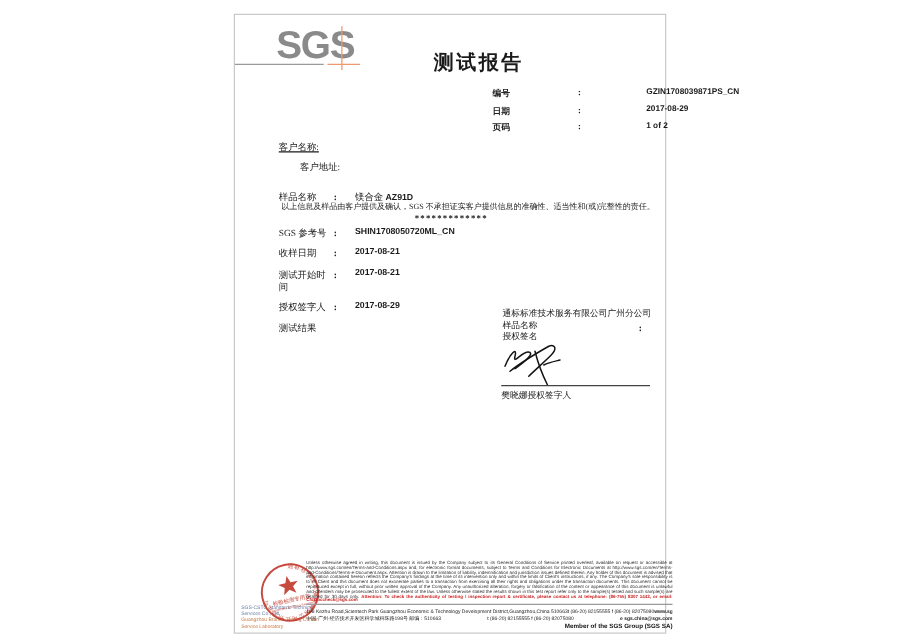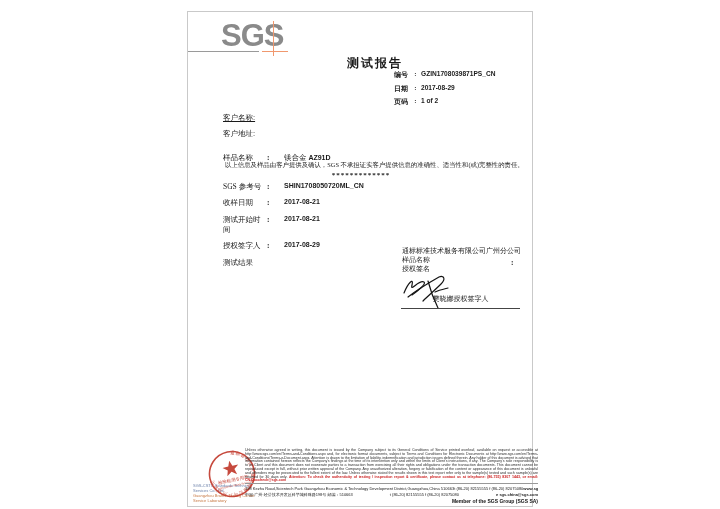--- a/index.html
+++ b/index.html
@@ -17,43 +17,43 @@
   .logo-wrap{position:absolute;left:8px;top:6px;width:110px;height:42px;}
   .logo-text{
     font-family:"Liberation Sans","DejaVu Sans",sans-serif;
     font-weight:700;font-size:31px;line-height:31px;color:#8a8a8a;
     letter-spacing:-1px;position:absolute;left:1px;top:2px;margin-left:24px;
   }
   .logo-baseline{position:absolute;left:-8px;top:33px;width:71px;height:1px;background:#9a9a9a;}
   .mark-v{position:absolute;left:77px;top:3px;width:1px;height:35px;background:#f0986e;}
   .mark-h{position:absolute;left:66px;top:33px;width:26px;height:1px;background:#f0986e;}
   
-  .doc-title{position:absolute;left:159px;top:43px;font-size:12px;font-weight:700;letter-spacing:2px;}
+  .doc-title{position:absolute;left:159px;top:28px;font-size:16px;font-weight:700;letter-spacing:2px;}
   .meta{position:absolute;left:206px;top:58px;font-size:7px;}
-  .meta-row{display:flex;height:13.5px;align-items:flex-start;}
+  .meta-row{display:flex;height:13.5px;align-items:flex-start;gap:48px;}
   .meta-label{width:16px;color:#222;font-weight:600;}
   .meta-colon{width:11px;text-align:center;font-weight:700;}
   .meta-value{font-weight:700;font-family:"Liberation Sans","DejaVu Sans",sans-serif;font-size:6.6px;}
   
   .rows{position:absolute;left:35px;top:101px;width:300px;font-size:7.5px;}
   .row{display:flex;margin-bottom:6.2px;}
   .row .lbl{width:44px;flex:0 0 44px;}
   .row .col{width:17px;flex:0 0 17px;font-weight:700;}
   .row .val{flex:1;}
   .mono-bold{font-weight:700;font-family:"Liberation Sans","DejaVu Sans",sans-serif;font-size:7px;}
   .gap-lg{height:8px;}
   .disclaimer{position:absolute;left:37px;top:149px;width:306px;font-size:6.4px;color:#222;}
   .stars{position:absolute;left:0;top:159px;width:346px;text-align:center;font-size:7px;font-weight:700;letter-spacing:1px;}
   .details{position:absolute;left:35px;top:170px;width:305px;font-size:7.5px;}
   .details .row{margin-bottom:6.4px;justify-content:space-between;}
   
   .signoff{position:absolute;left:214px;top:235px;width:125px;font-size:7px;line-height:9px;}
   .sig-svg{position:absolute;left:211px;top:258px;}
   .sig-line{position:absolute;left:213px;top:296px;width:119px;height:1px;background:#444;}
-  .sig-names{position:absolute;left:213px;top:282px;width:119px;display:flex;justify-content:center;font-size:7px;}
+  .sig-names{position:absolute;left:213px;top:299px;width:119px;display:flex;justify-content:flex-start;font-size:7px;}
   
   .stamp{position:absolute;left:17px;top:435px;width:54px;height:54px;transform:rotate(-12deg);opacity:.92;}
   .under-stamp{position:absolute;left:5px;top:471px;width:72px;font-family:"Liberation Sans","DejaVu Sans",sans-serif;}
   .us-line1{font-size:4px;color:#6a7fa8;}
   .us-line2{font-size:4px;color:#c87a45;}
   
   .fineprint{
     position:absolute;left:57px;top:437px;width:293px;
     font-family:"Liberation Sans","DejaVu Sans",sans-serif;
     font-size:3.6px;line-height:3.8px;text-align:justify;color:#2b2b2b;
@@ -101,21 +101,21 @@
       <span class="meta-colon">:</span>
       <span class="meta-value">1 of 2</span>
     </div>
   </div>
 
   <div class="rows">
     <div class="row">
       <span class="lbl" style="flex-basis:61px;width:61px;text-decoration:underline;">客户名称:</span>
     </div>
     <div class="row">
-      <span class="lbl" style="flex-basis:61px;width:61px;">客户地址:</span>
+      <span class="lbl" style="flex-basis:61px;width:61px;margin-left:17px;">客户地址:</span>
     </div>
     <div class="gap-lg"></div>
     <div class="row">
       <span class="lbl">样品名称</span>
       <span class="col">:</span>
       <span class="val"><span>镁合金 </span><span class="mono-bold">AZ91D</span></span>
     </div>
   </div>
 
   <div class="disclaimer">以上信息及样品由客户提供及确认，SGS 不承担证实客户提供信息的准确性、适当性和(或)完整性的责任。</div>

